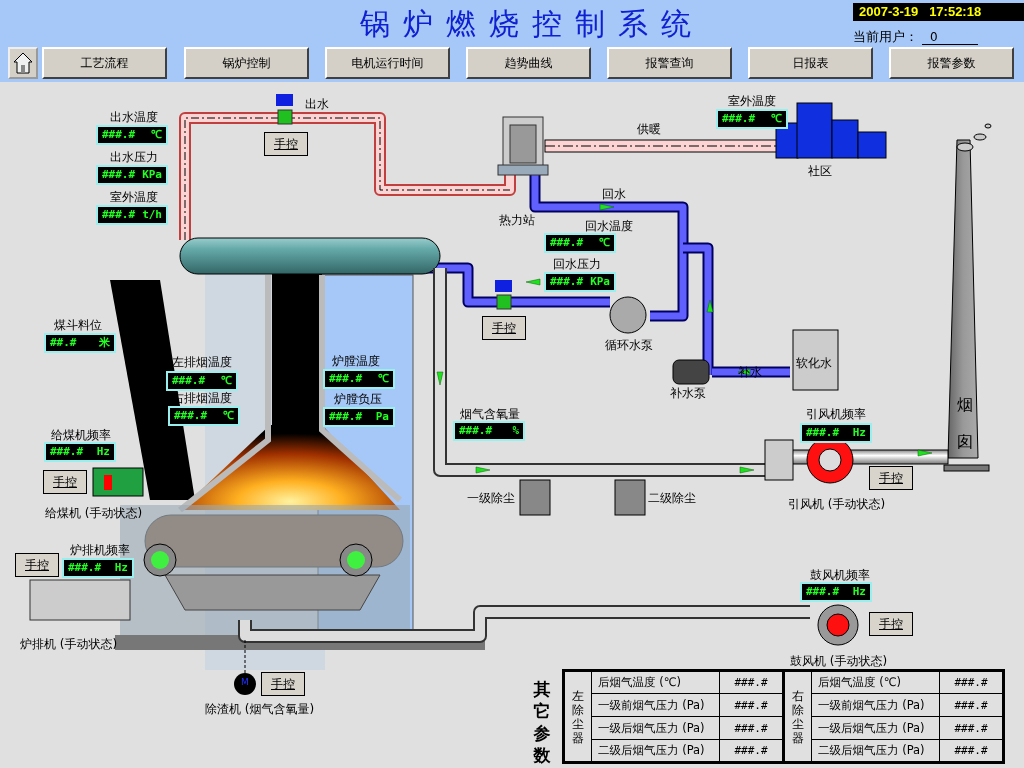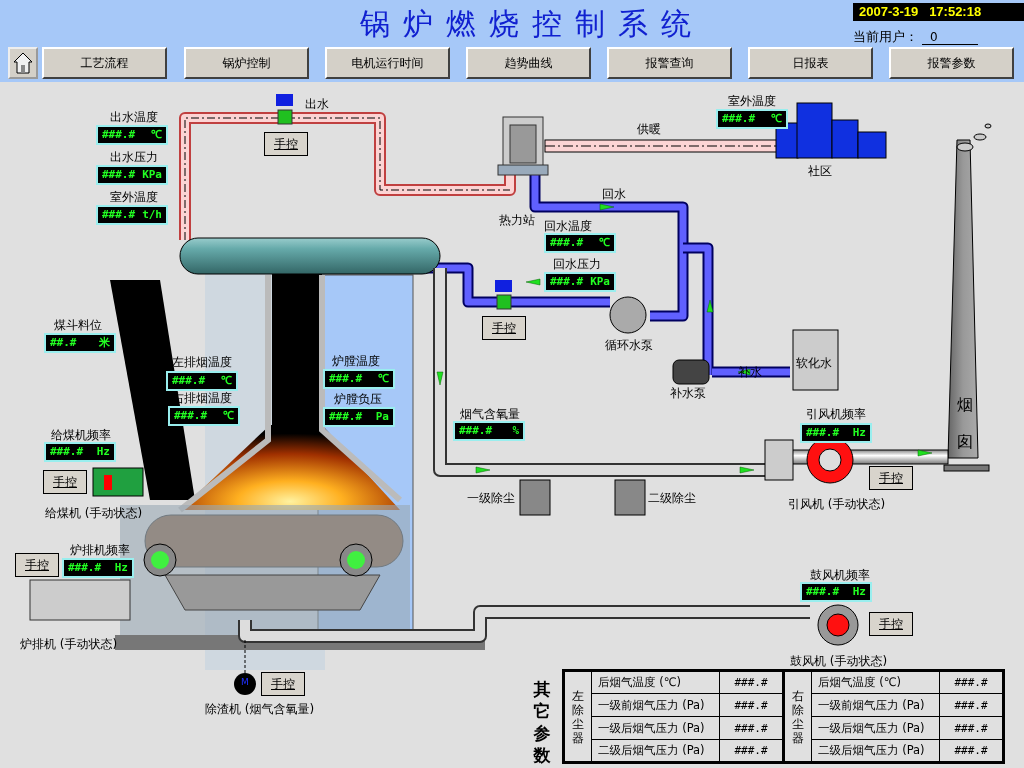--- a/index.html
+++ b/index.html
@@ -209,21 +209,21 @@
     <span>###.#</span>
     <span>t/h</span>
   </div>
 
 <div class="lbl" style="left:728px;top:93px">室外温度</div>
 <div class="disp" style="left:716px;top:109px;width:72px">
     <span>###.#</span>
     <span>℃</span>
   </div>
 
-<div class="lbl" style="left:544px;top:218px">回水温度</div>
+<div class="lbl" style="left:585px;top:218px">回水温度</div>
 <div class="disp" style="left:544px;top:233px;width:72px">
     <span>###.#</span>
     <span>℃</span>
   </div>
 <div class="lbl" style="left:553px;top:256px">回水压力</div>
 <div class="disp" style="left:544px;top:272px;width:72px">
     <span>###.#</span>
     <span>KPa</span>
   </div>
 

